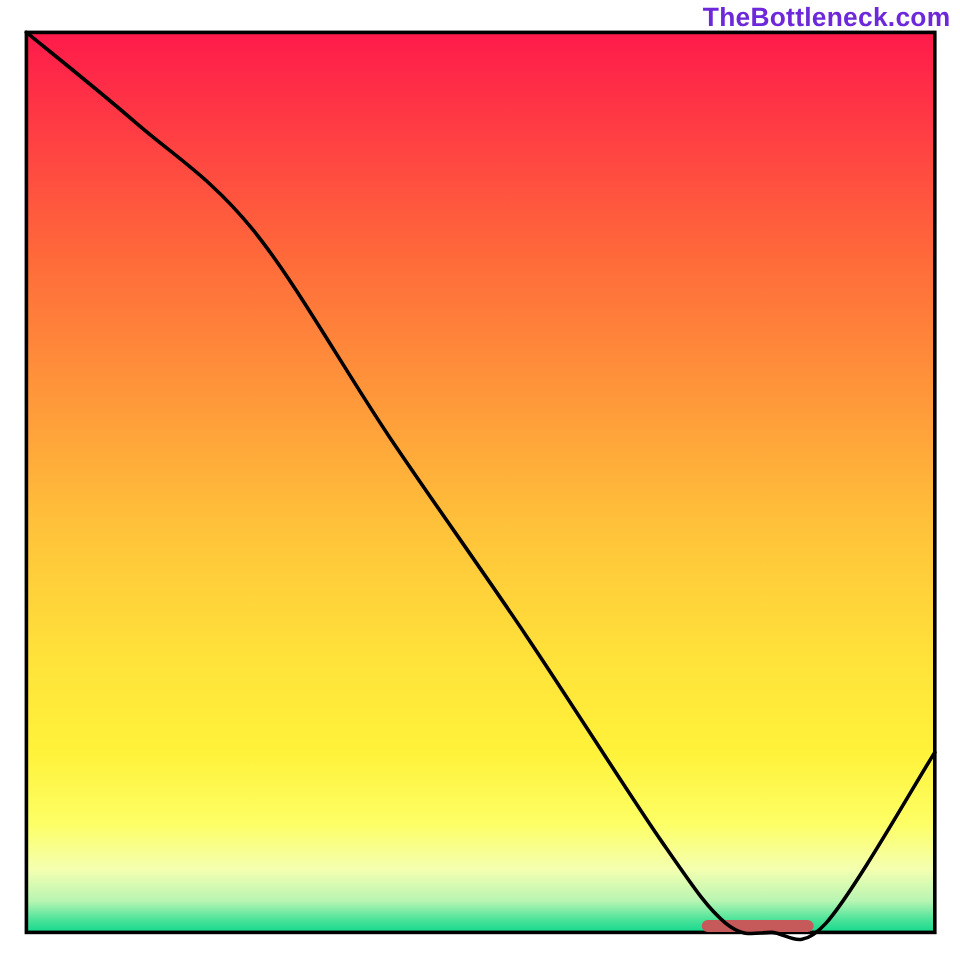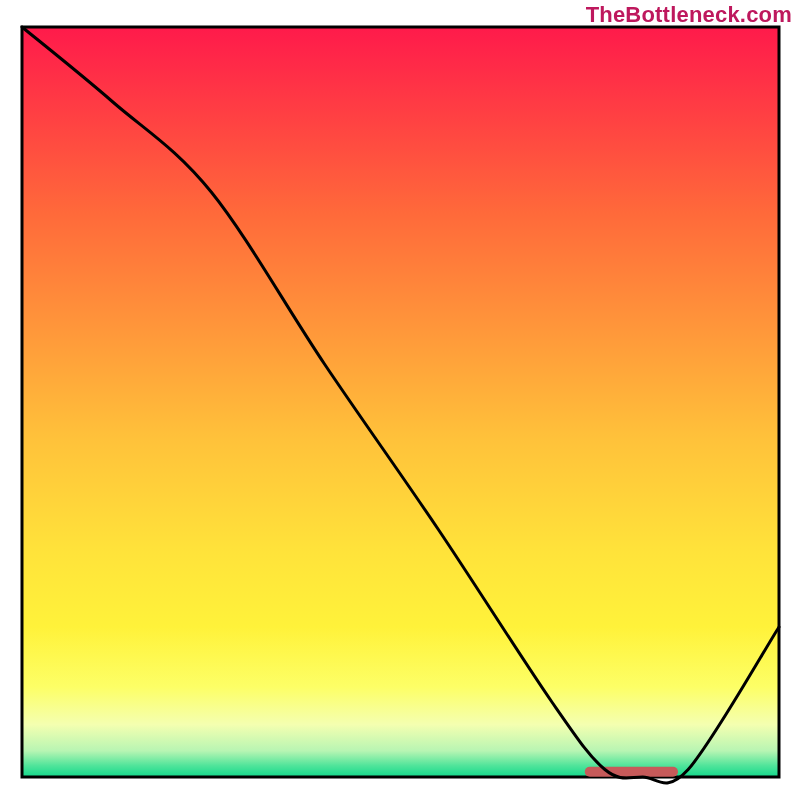--- a/index.html
+++ b/index.html
@@ -15,21 +15,21 @@
     position: relative;
     width: 800px;
     height: 800px;
   }
   .watermark {
     position: absolute;
     top: 2px;
     right: 8px;
     font-size: 22px;
     font-weight: 600;
-    color: #be185d;
+    color: #6d28d9;
     letter-spacing: 0.2px;
     pointer-events: none;
     z-index: 5;
   }
   svg.plot {
     position: absolute;
     left: 0;
     top: 0;
     width: 800px;
     height: 800px;

